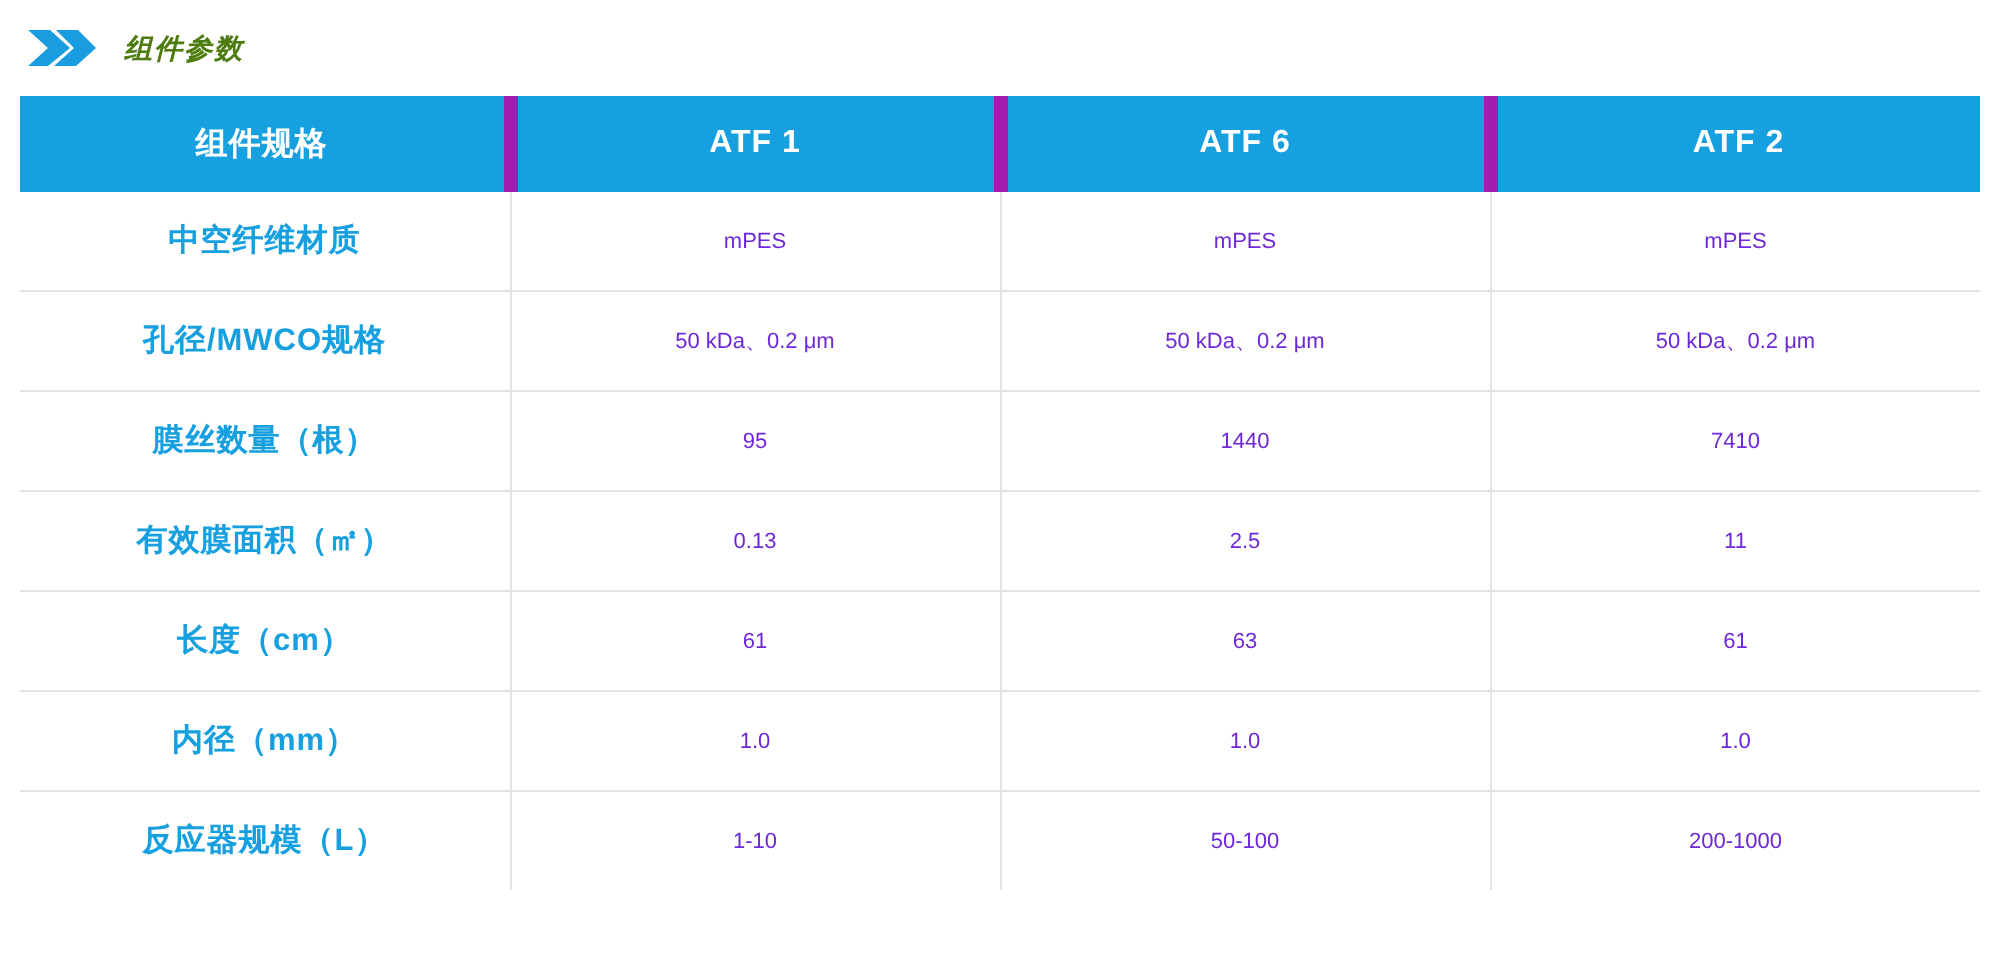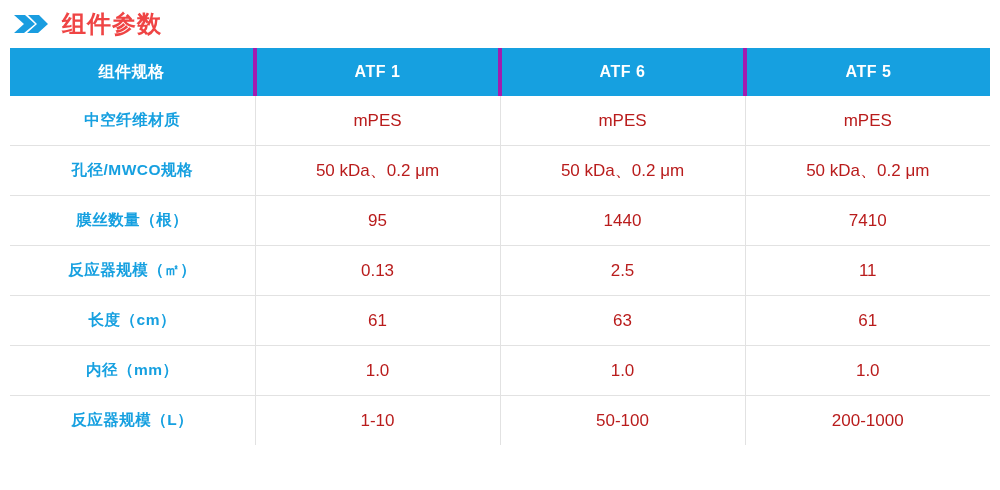--- a/index.html
+++ b/index.html
@@ -32,25 +32,26 @@
   .chev-icon {
     display: inline-block;
     width: 34px;
     height: 24px;
     position: relative;
     flex: 0 0 auto;
     margin-right: 14px;
   }
   .chev-icon svg { display: block; }
   .header-title {
-    font-size: 24px;
+    font-size: 14px;
     font-weight: bold;
-    color: #ef4444;
+    color: #4d7c0f;
     letter-spacing: 1px;
     line-height: 1;
+    font-style: italic;
   }
 
   
   .table-wrap {
     padding: 0 10px;
     box-sizing: border-box;
   }
   table.spec {
     width: 980px;
     border-collapse: collapse;
@@ -61,32 +62,32 @@
   table.spec col.c2 { width: 245px; }
   table.spec col.c3 { width: 245px; }
 
   table.spec thead th {
     background: #16a0e0;
     color: #ffffff;
     font-size: 16px;
     font-weight: bold;
     height: 46px;
     text-align: center;
-    border-right: 4px solid #a21caf;
+    border-right: 7px solid #a21caf;
     letter-spacing: 0.5px;
   }
   table.spec thead th:last-child { border-right: none; }
 
   table.spec tbody td {
     height: 47px;
     text-align: center;
-    font-size: 17px;
+    font-size: 11px;
     border-bottom: 1px solid #e2e2e2;
     border-right: 1px solid #e2e2e2;
-    color: #b91c1c;
+    color: #6d28d9;
     background: #ffffff;
   }
   table.spec tbody td:last-child { border-right: none; }
   table.spec tbody tr:last-child td { border-bottom: none; }
 
   table.spec tbody td.rowhead {
     color: #16a0e0;
     font-weight: bold;
     font-size: 15.5px;
     letter-spacing: 0.5px;
@@ -114,21 +115,21 @@
         <col class="c0">
           <col class="c1">
           <col class="c2">
           <col class="c3">
       </colgroup>
       <thead>
         <tr>
           <th>组件规格</th>
           <th>ATF 1</th>
           <th>ATF 6</th>
-          <th>ATF 5</th>
+          <th>ATF 2</th>
         </tr>
       </thead>
       <tbody>
         <tr>
           <td class="rowhead">中空纤维材质</td>
           <td>mPES</td>
           <td>mPES</td>
           <td>mPES</td>
         </tr>
         <tr>
@@ -137,21 +138,21 @@
           <td>50 kDa、0.2 μm</td>
           <td>50 kDa、0.2 μm</td>
         </tr>
         <tr>
           <td class="rowhead">膜丝数量（根）</td>
           <td>95</td>
           <td>1440</td>
           <td>7410</td>
         </tr>
         <tr>
-          <td class="rowhead">反应器规模（㎡）</td>
+          <td class="rowhead">有效膜面积（㎡）</td>
           <td>0.13</td>
           <td>2.5</td>
           <td>11</td>
         </tr>
         <tr>
           <td class="rowhead">长度（cm）</td>
           <td>61</td>
           <td>63</td>
           <td>61</td>
         </tr>

